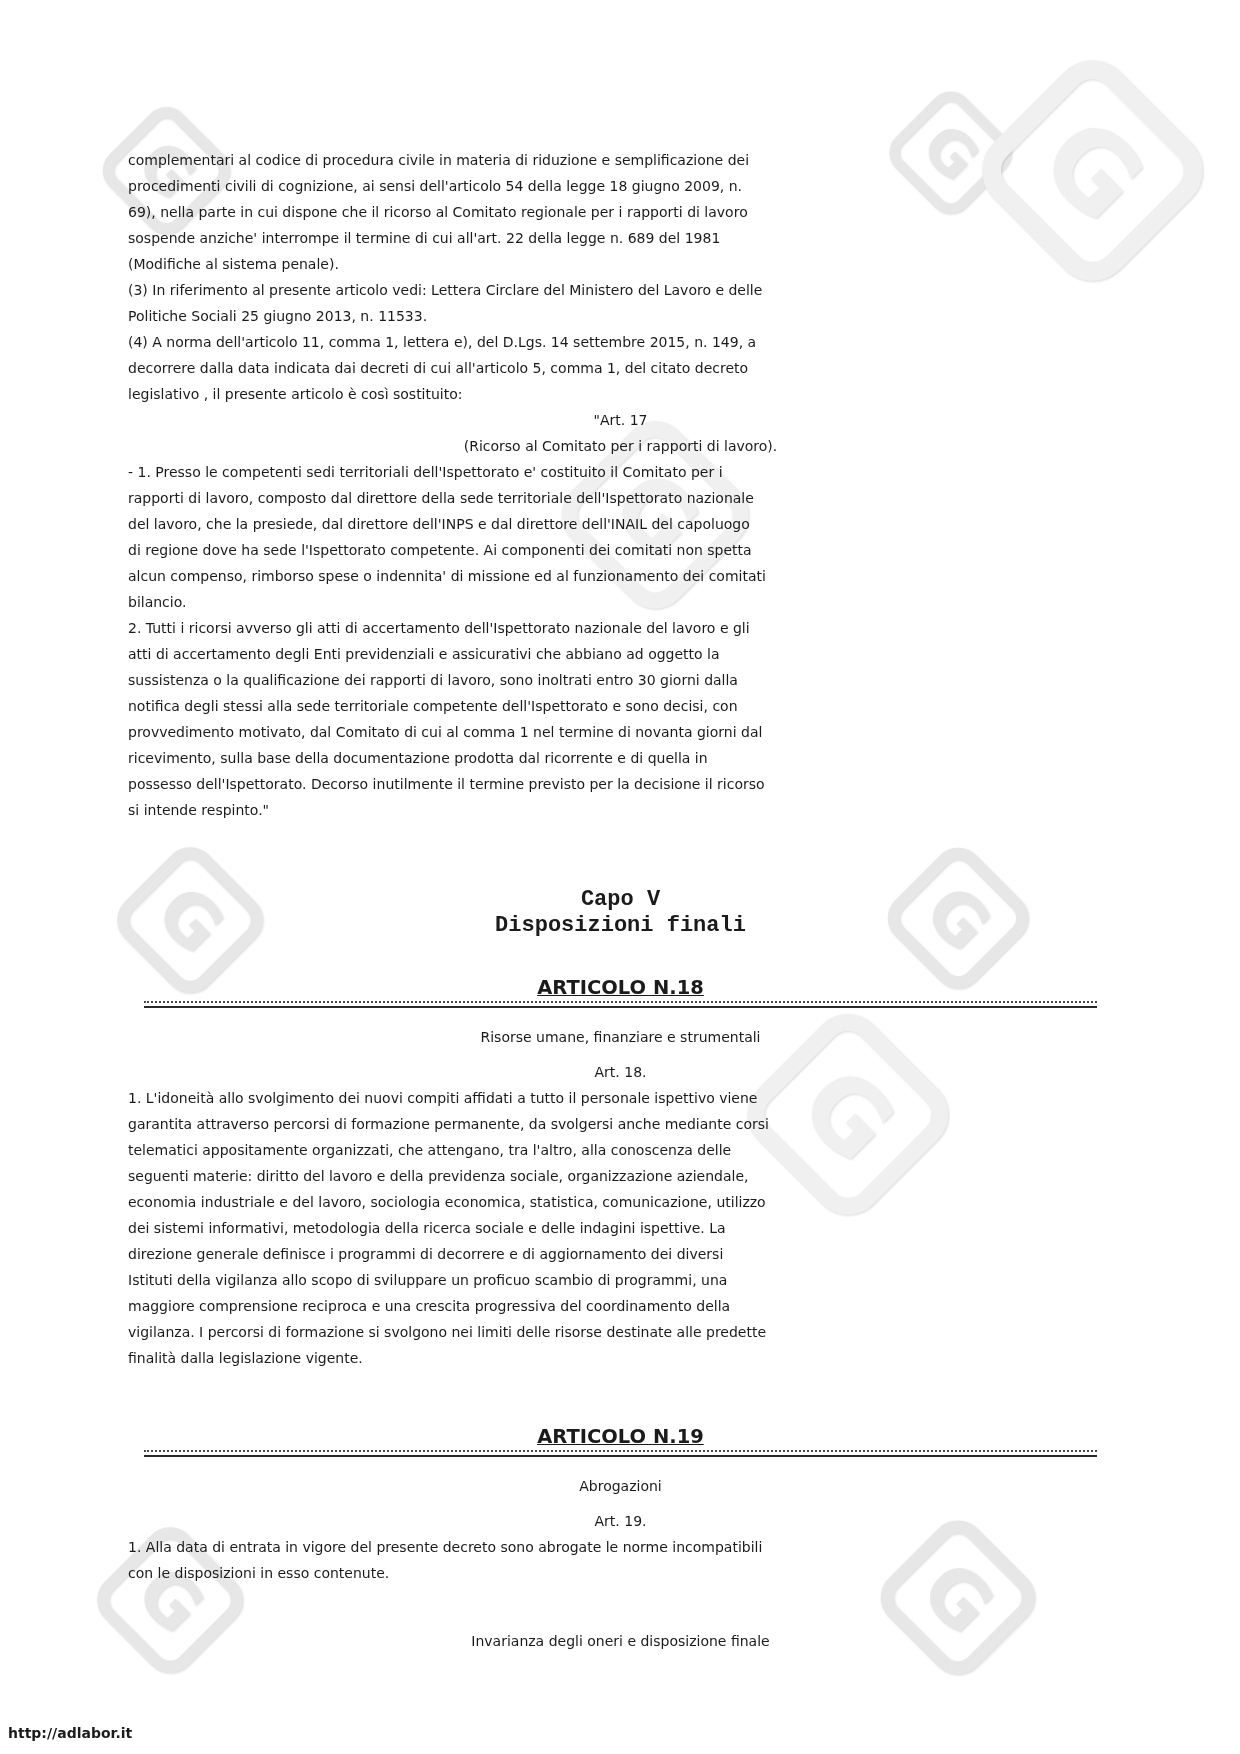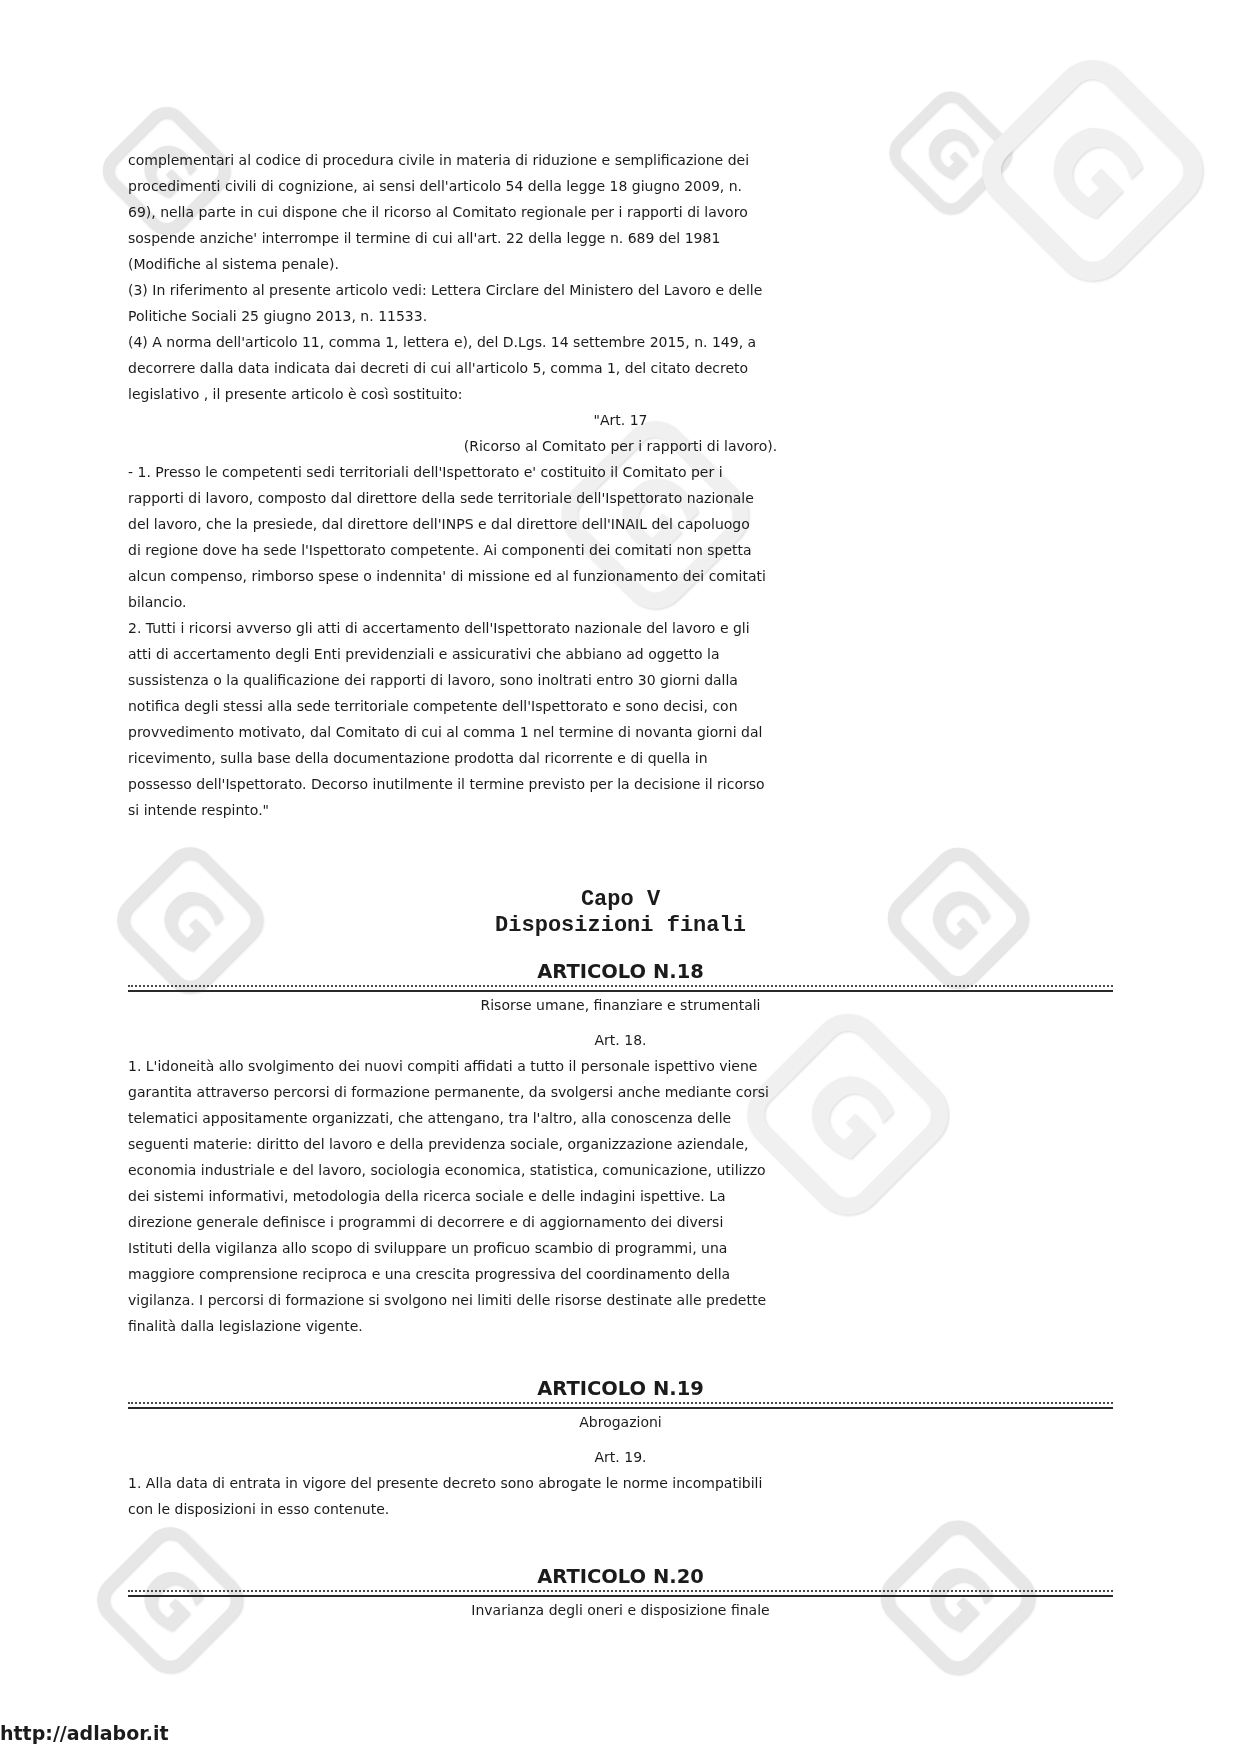--- a/index.html
+++ b/index.html
@@ -23,27 +23,27 @@
   }
   .wm .wm-g{font-weight:bold;line-height:1;letter-spacing:0;}
   .content{
     position:absolute;left:128px;top:147px;width:985px;z-index:2;
   }
   .tblock{font-size:14px;line-height:26px;}
   .tblock.center{text-align:center;}
   .tblock.boldblk{font-weight:bold;font-size:22px;font-family:Liberation Mono, monospace;}
   .line{white-space:nowrap;min-height:26px;}
   .center .line{white-space:normal;}
-  .art-heading{margin:0;}
+  .art-heading{margin:16px;text-decoration:underline;}
   .art-title{display:block;text-align:center;font-weight:bold;font-size:19.5px;line-height:25px;}
   .art-rule{height:3px;border-top:2px dotted #4a4a4a;border-bottom:2px solid var(--rule-color,#2a2a2a);margin-top:1px;}
   .spacer{width:100%;}
   .footer{
-    position:absolute;left:0;top:1720px;z-index:2;
-    font-size:19px;font-weight:bold;line-height:26px;
+    position:absolute;left:8px;top:1720px;z-index:2;
+    font-size:14px;font-weight:bold;line-height:26px;
     color:var(--text-color,#111);
   }
 </style>
 </head>
 <body>
 
 <div class="page">
   <div class="watermark-layer">
       <div class="wm" style="left: 98.5px; top: 102.5px; height: 135px; width: 135px; color: rgb(231, 231, 231);">
         <div class="wm-box" style="border-width: 11px;">
@@ -164,22 +164,18 @@
       </div>
       <div class="spacer" style="height: 9px;"></div>
       <div class="tblock center">
         <div class="line">Art. 19.</div>
       </div>
       <div class="tblock">
         <div class="line">1. Alla data di entrata in vigore del presente decreto sono abrogate le norme incompatibili</div>
         <div class="line">con le disposizioni in esso contenute.</div>
       </div>
       <div class="spacer" style="height: 42px;"></div>
-      <div class="art-heading">
-        <span class="art-title">ARTICOLO N.20</span>
-        <div class="art-rule"></div>
-      </div>
       <div class="tblock center">
         <div class="line">Invarianza degli oneri e disposizione finale</div>
       </div>
     </main>
   <div class="footer">http://adlabor.it</div>
 </div>
 
 </body></html>

